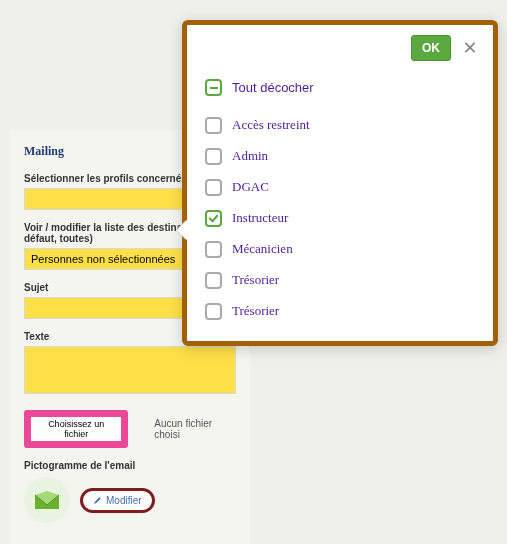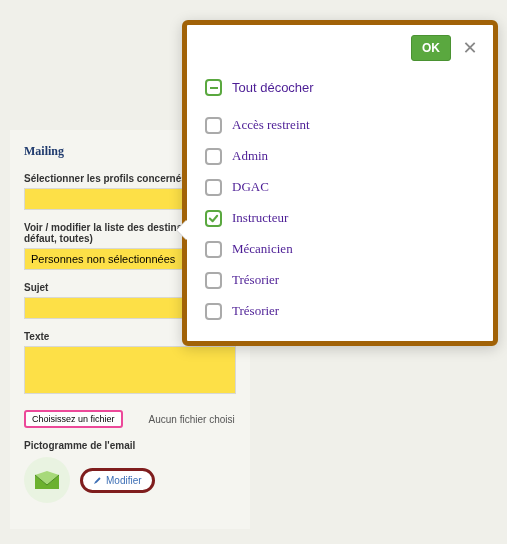--- a/index.html
+++ b/index.html
@@ -38,21 +38,21 @@
     border: 1px solid #d8d8d4;
     background: #fde047;
     font-size: 11px;
     padding: 4px 6px;
   }
   .text-input { height: 22px; }
   .text-area { height: 48px; resize: none; }
   .field-block { margin-bottom: 12px; }
   .file-row { display: flex; align-items: center; gap: 6px; }
   .file-button {
-    border: 2px solid #ec4899;
+    border: 7px solid #ec4899;
     background: #fdfdfd;
     font-size: 9px;
     padding: 2px 6px;
     border-radius: 3px;
   }
   .file-status { font-size: 10px; color: #555; margin-left: 20px; }
   .picto-row { display: flex; align-items: center; gap: 10px; margin-top: 6px; }
   .picto-circle {
     width: 46px; height: 46px; border-radius: 50%;
     background: #e9f3e1;

